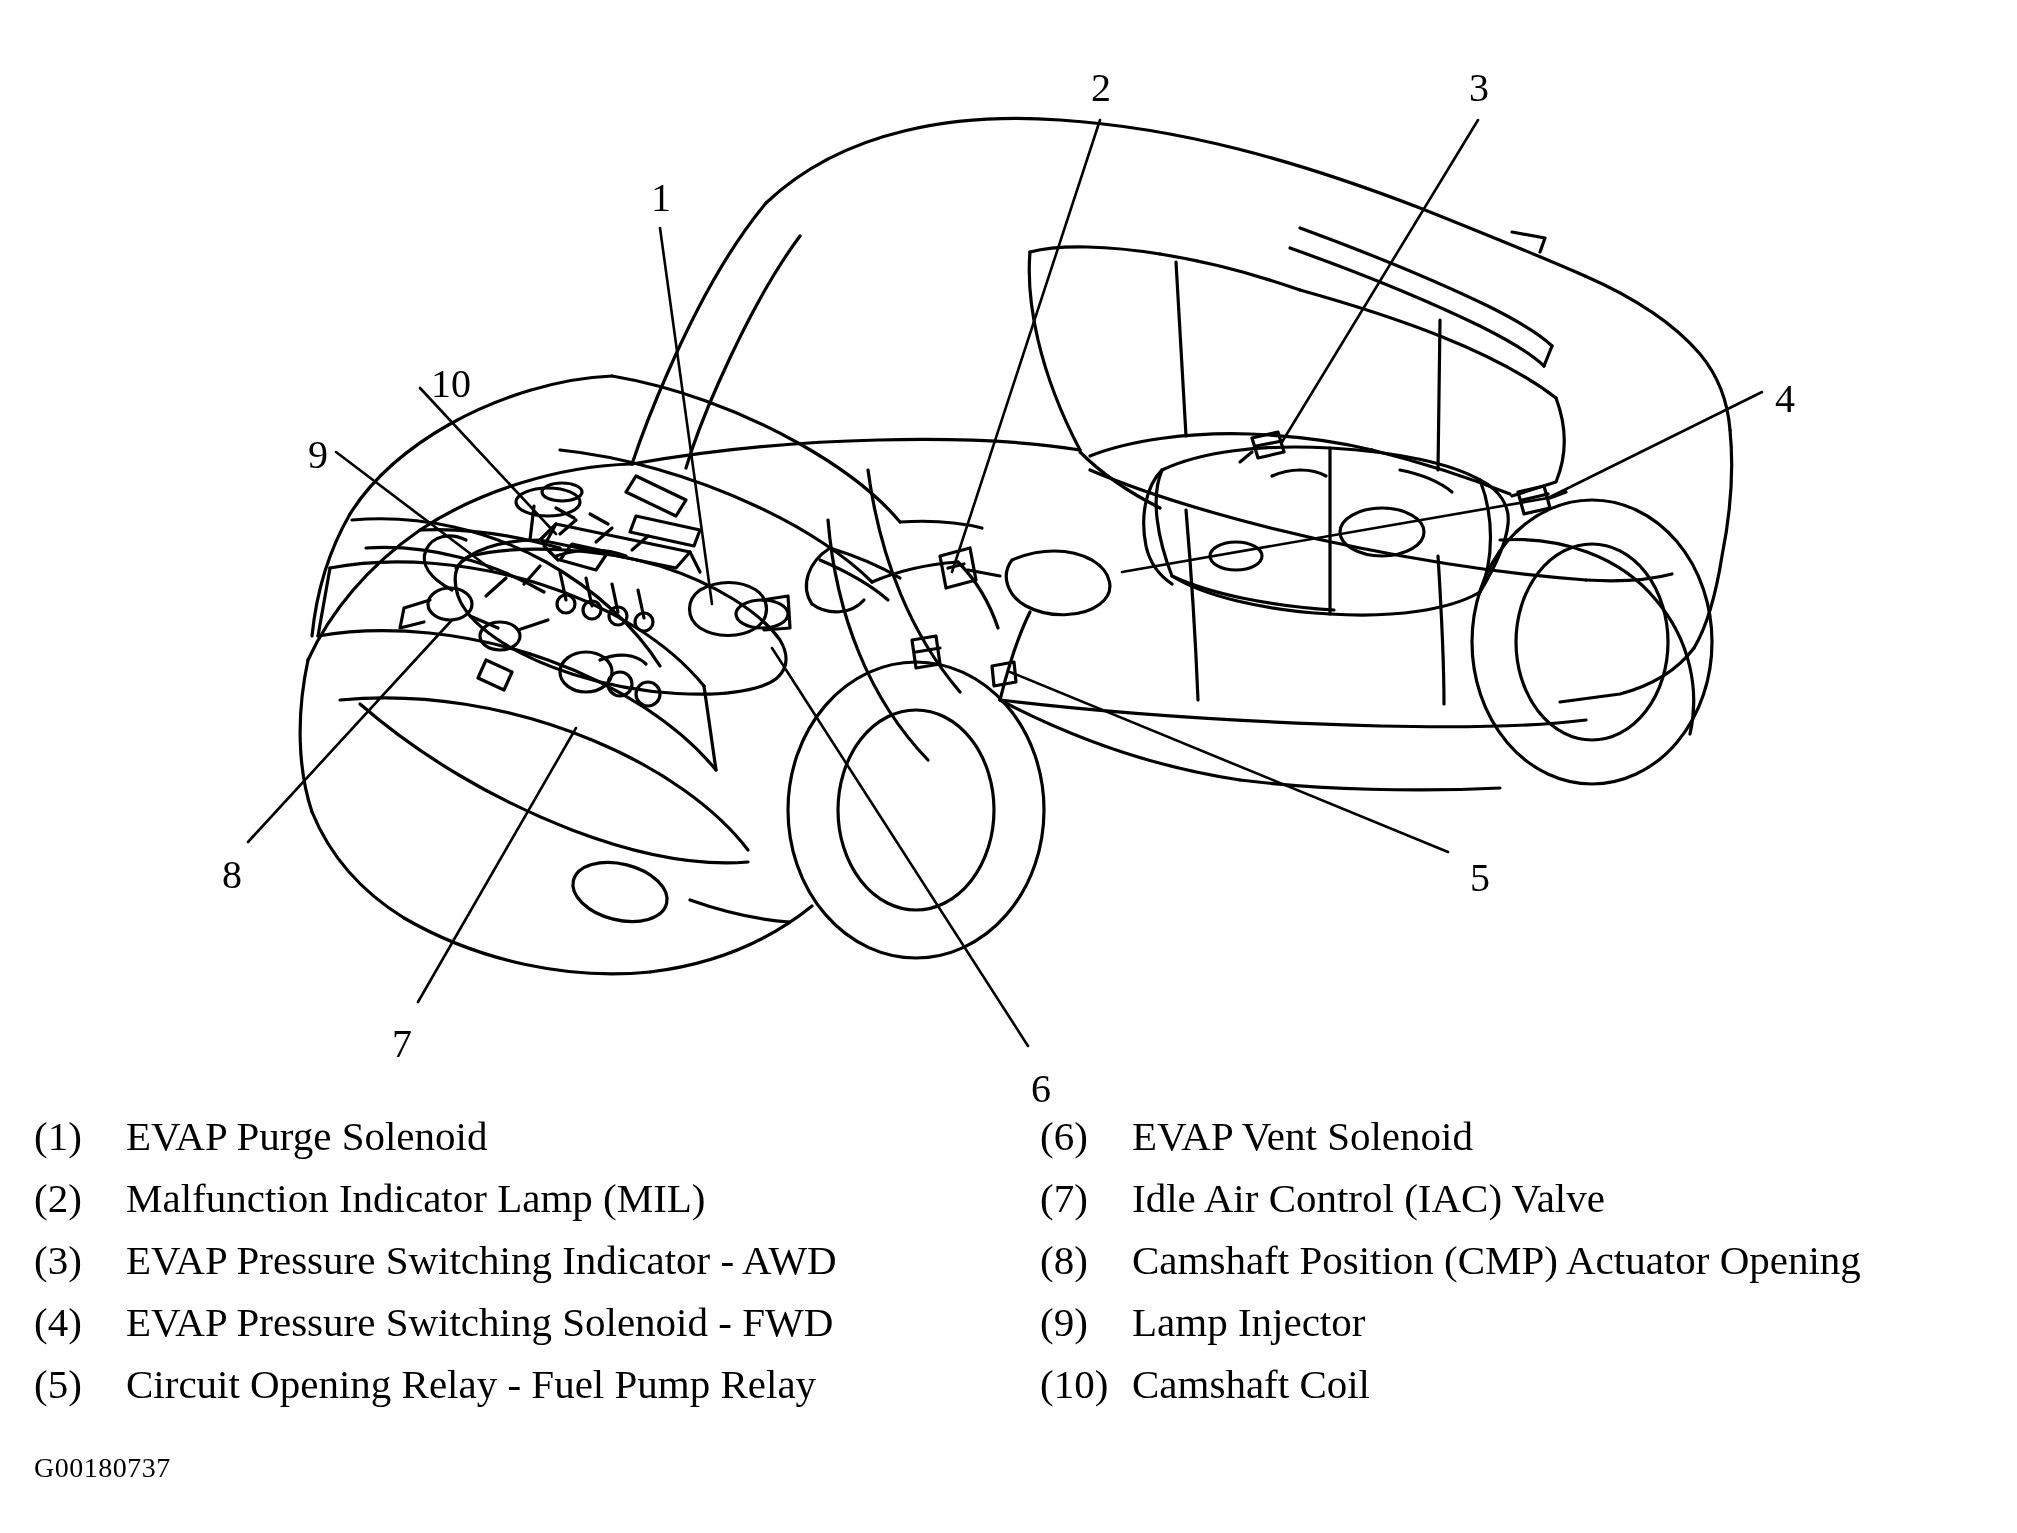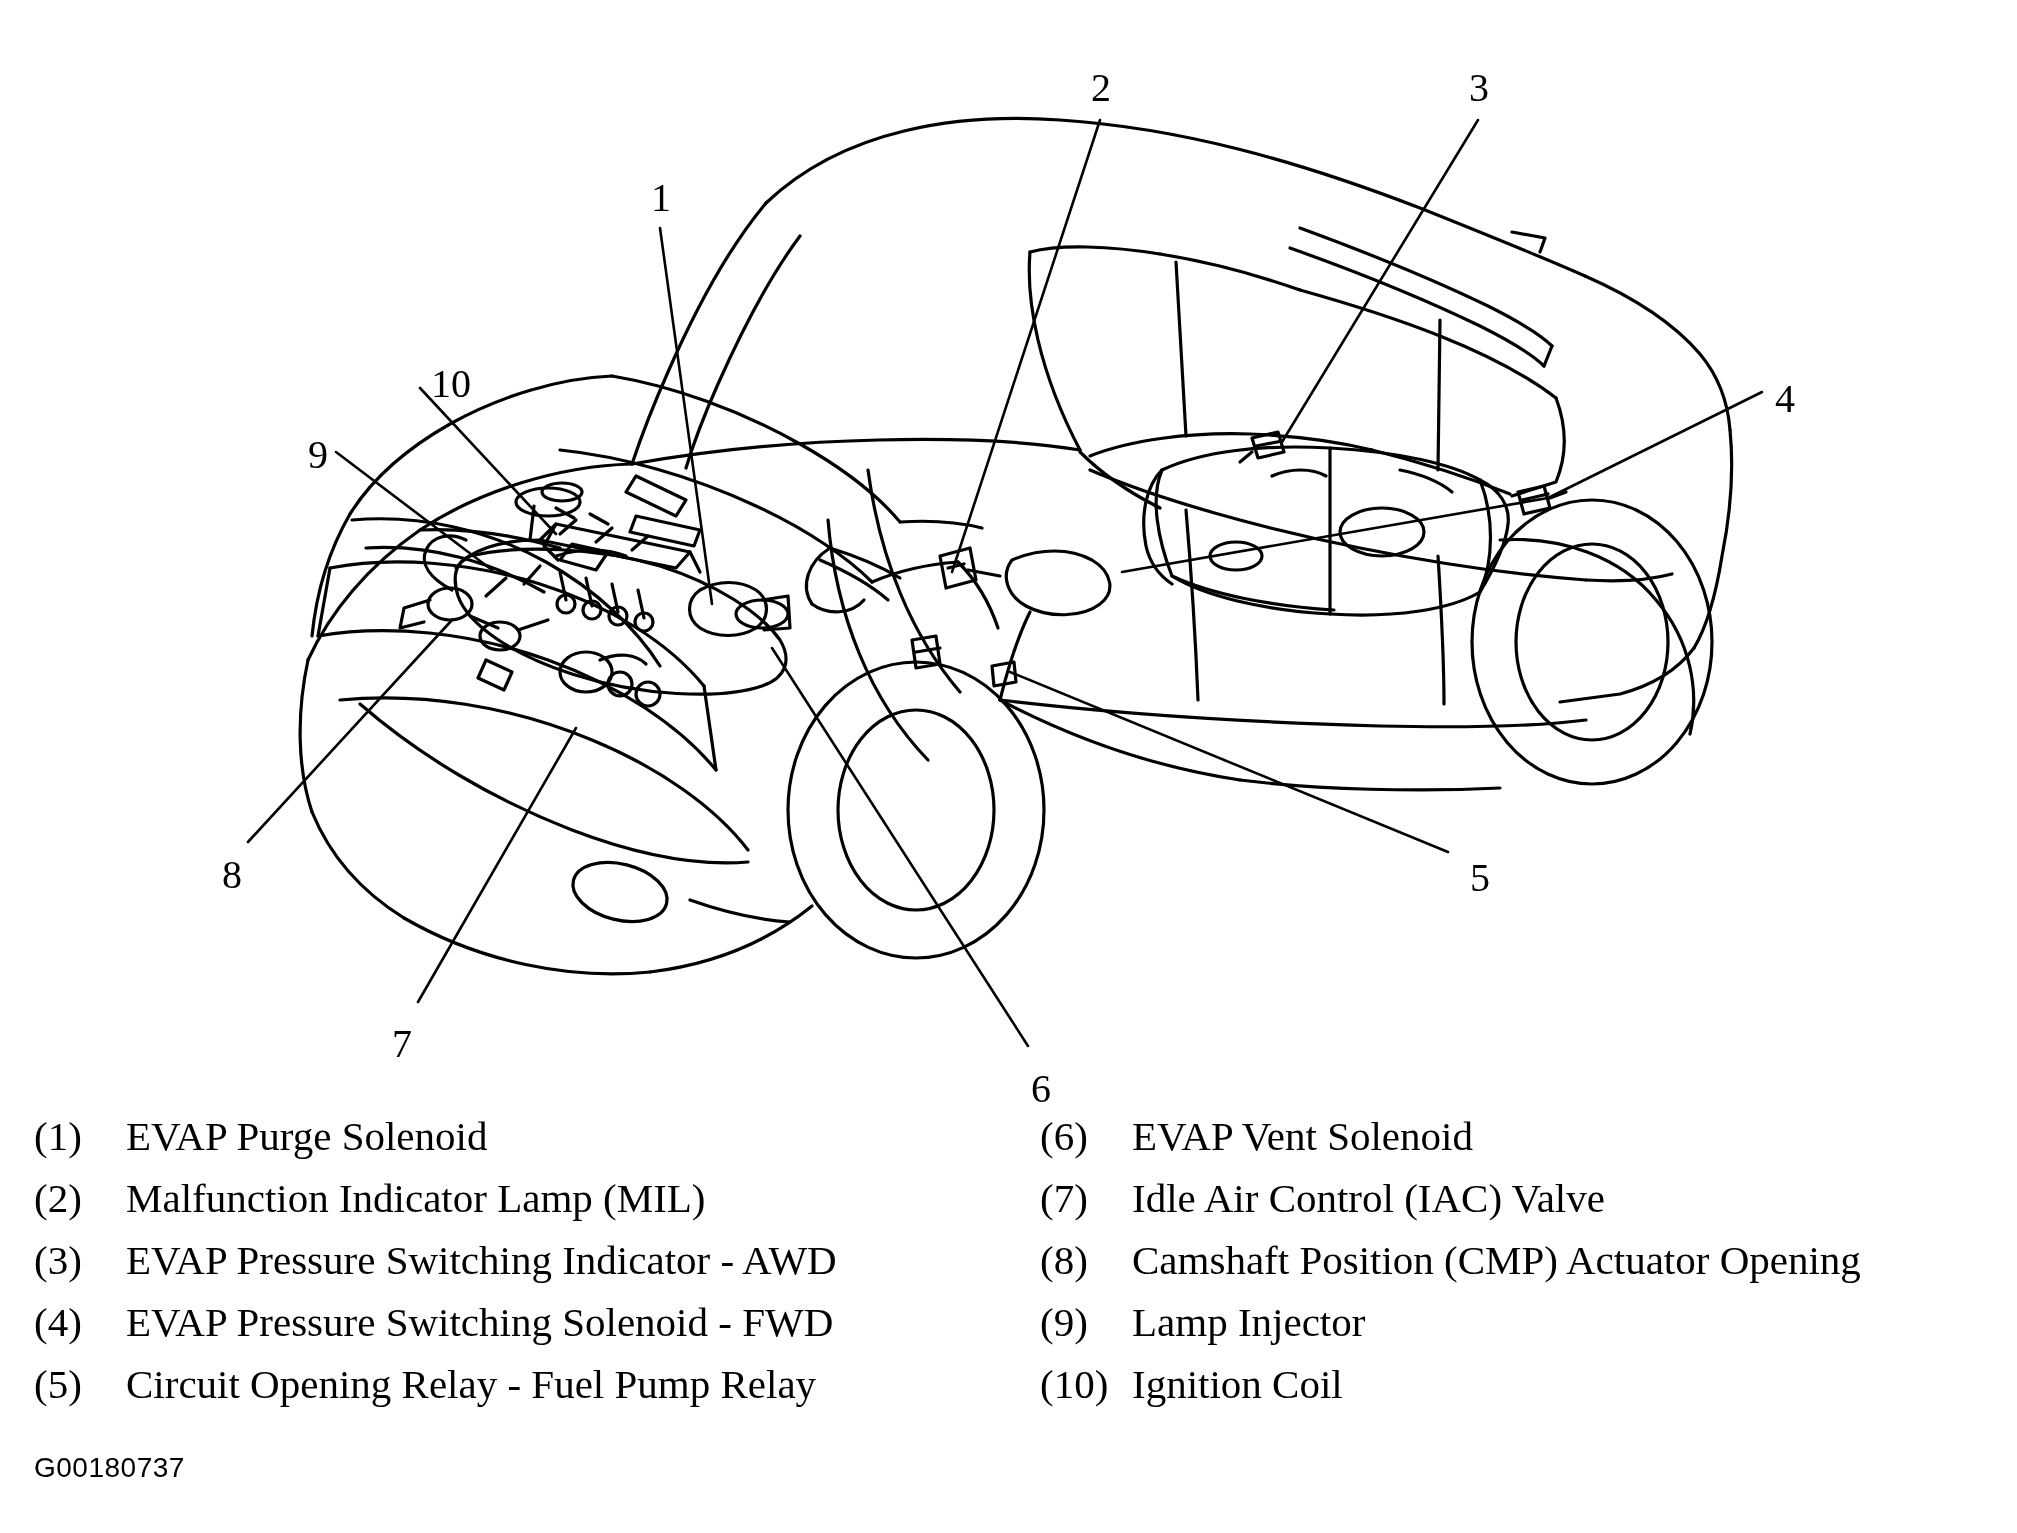--- a/index.html
+++ b/index.html
@@ -66,21 +66,21 @@
     width: 92px;
     flex: 0 0 92px;
   }
   .legend-label {
     display: inline-block;
   }
   #doc-code {
     position: absolute;
     left: 34px;
     top: 1452px;
-    font-family: Liberation Sans, sans-serif;
+    font-family: Liberation Serif, serif;
     font-size: 28px;
     letter-spacing: 0.5px;
   }
 </style>
 </head>
 <body>
 
 <div id="diagram-wrap">
   <svg viewBox="0 0 2017 1105" xmlns="http://www.w3.org/2000/svg">
     <g fill="none" stroke="#000" stroke-width="3.2" stroke-linejoin="round" stroke-linecap="round">
@@ -306,18 +306,18 @@
     <div class="legend-row">
       <span class="legend-index">(8)</span>
       <span class="legend-label">Camshaft Position (CMP) Actuator Opening</span>
     </div>
     <div class="legend-row">
       <span class="legend-index">(9)</span>
       <span class="legend-label">Lamp Injector</span>
     </div>
     <div class="legend-row">
       <span class="legend-index wide">(10)</span>
-      <span class="legend-label">Ignition Coil</span>
+      <span class="legend-label">Camshaft Coil</span>
     </div>
   </div>
 </div>
 
 <div id="doc-code">G00180737</div>
 
 </body></html>

